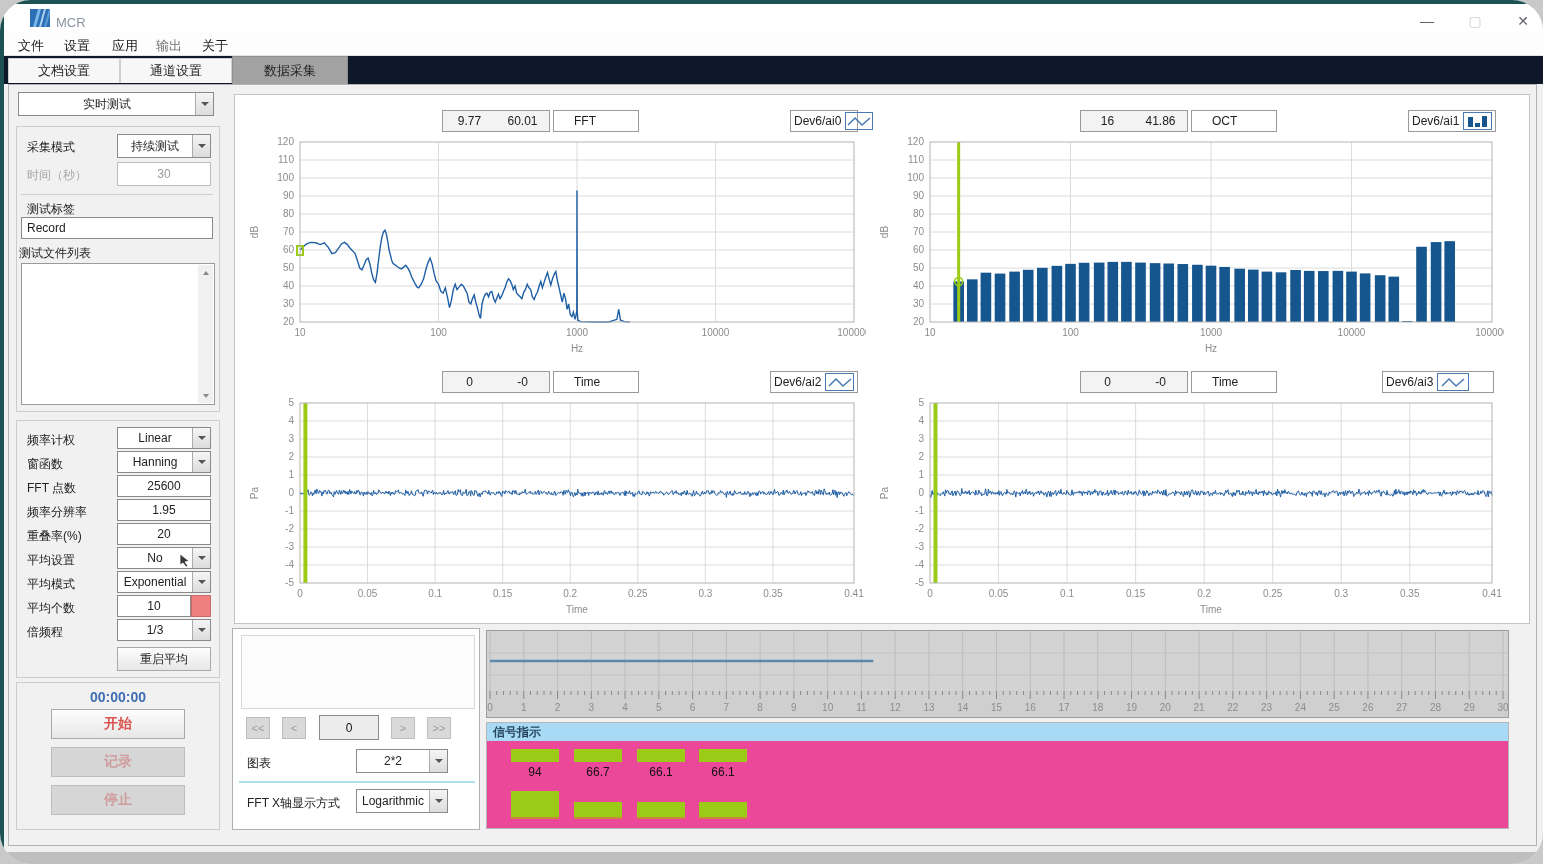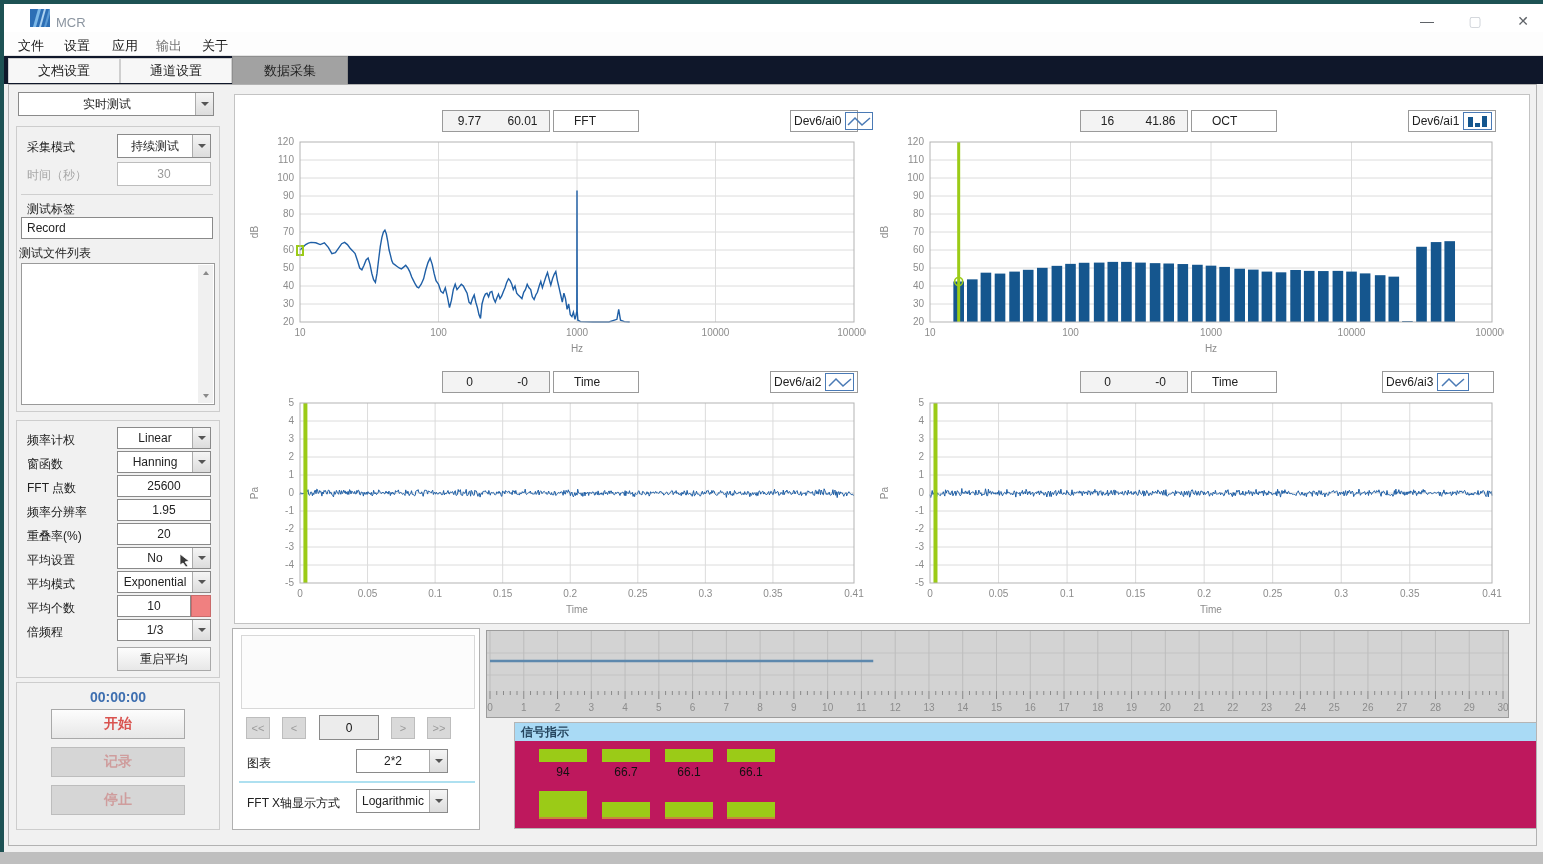--- a/index.html
+++ b/index.html
@@ -1,17 +1,17 @@
 <!DOCTYPE html>
 <html><head>
 <meta charset="utf-8">
 <style>
   html,body{margin:0;padding:0;background:#c9c9c9;}
   #app{position:relative;width:1543px;height:864px;background:#f0f0f0;overflow:hidden;
-       font-family:"Liberation Sans","DejaVu Sans",sans-serif;color:#222;}
+       font-family:"Liberation Sans","DejaVu Sans",sans-serif;color:#222;border-radius:31px;}
   .abs{position:absolute;}
   
   .frame-top{left:0;top:0;width:1543px;height:4px;background:#1d5254;}
   .frame-left{left:0;top:0;width:4px;height:853px;background:#1d5254;}
   .frame-bottom{left:0;top:852px;width:1543px;height:12px;background:#bfbfbf;}
   .titlebar{left:4px;top:4px;width:1539px;height:28px;background:#ffffff;}
   .apptitle{left:52px;top:11px;font-size:13px;color:#8b95a0;}
   .winbtn{top:4px;width:46px;height:26px;display:flex;align-items:center;justify-content:center;
           font-size:14px;color:#5f6368;cursor:default;}
   .menubar{left:4px;top:32px;width:1539px;height:23px;background:#fdfdfd;border-bottom:1px solid #e4e4e4;}
@@ -61,21 +61,21 @@
   svg text.axl{font-family:"Liberation Sans",sans-serif;font-size:10px;fill:#8c8c8c;}
   
   .ctrlpanel{left:232px;top:628px;width:248px;height:202px;background:#fff;border:1px solid #b0b0b0;box-sizing:border-box;}
   .navbtn{background:#d9d9d9;border:1px solid #bdbdbd;color:#9a9a9a;font-size:11px;
           display:flex;align-items:center;justify-content:center;box-sizing:border-box;}
   .idxbox{background:#ececec;border:1px solid #8a8a8a;font-size:12px;color:#111;
           display:flex;align-items:center;justify-content:center;box-sizing:border-box;}
   .divline{background:#aee0f0;height:2px;}
   
   .timeline{left:486px;top:630px;width:1023px;height:88px;border:1px solid #9c9c9c;box-sizing:border-box;background:#d3d3d3;}
-  .signal{left:514px;top:722px;width:1023px;height:107px;background:#be185d;border:1px solid #b5b5b5;box-sizing:border-box;}
+  .signal{left:486px;top:722px;width:1023px;height:107px;background:#ec4899;border:1px solid #b5b5b5;box-sizing:border-box;}
   .sighdr{position:absolute;left:0;top:0;width:100%;height:18px;background:#a9daf5;
           font-size:12px;font-weight:bold;color:#25455e;line-height:18px;padding-left:6px;box-sizing:border-box;}
   .sig-top,.sig-bot{position:absolute;width:48px;background:#9bcb17;}
   .sig-under{position:absolute;width:48px;height:2px;background:#c8873c;}
   .sig-val{position:absolute;width:48px;text-align:center;font-size:12px;color:#111;}
 </style>
 </head>
 <body>
 
 <div id="app">

